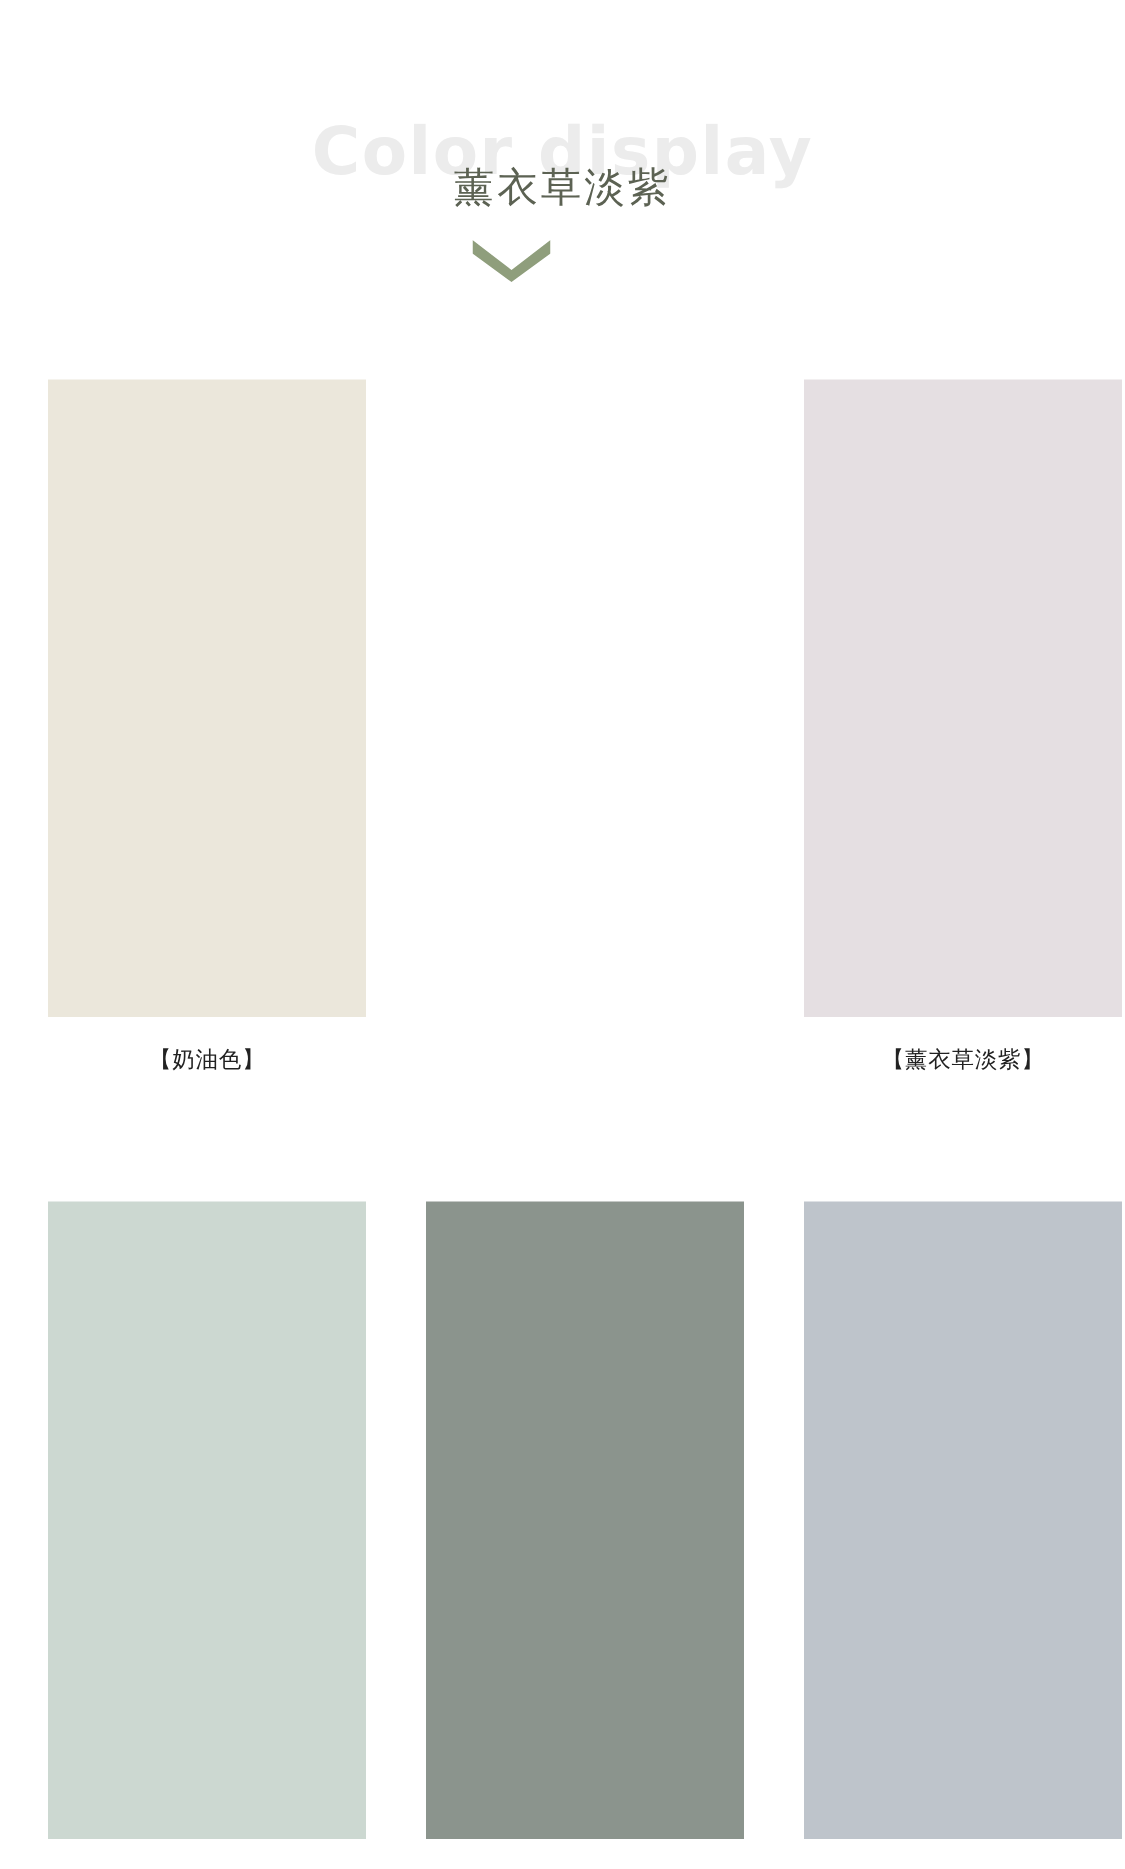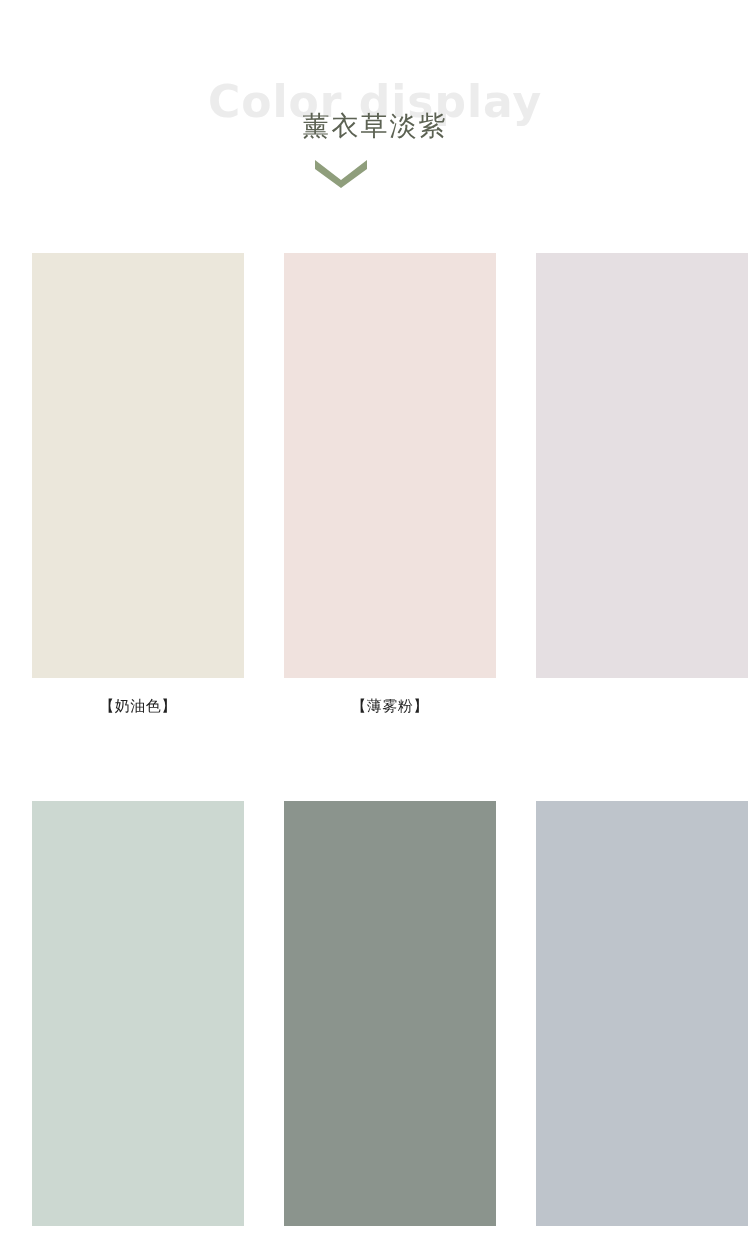--- a/index.html
+++ b/index.html
@@ -107,25 +107,22 @@
 </div>
 
 <div class="swatch-grid">
 
   <div class="swatch-row">
     <div class="swatch-cell">
       <div class="swatch-color" style="background-color: rgb(235, 231, 219);"></div>
       <div class="swatch-label">【奶油色】</div>
     </div>
     <div class="swatch-cell">
-      <div class="swatch-color" style="background-color: rgb(240, 226, 222);"></div>
-      <div class="swatch-label">【薄雾粉】</div>
-    </div>
-    <div class="swatch-cell">
       <div class="swatch-color" style="background-color: rgb(229, 223, 226);"></div>
+      <div class="swatch-label">【薰衣草淡紫】</div>
     </div>
   </div>
 
   <div class="swatch-row">
     <div class="swatch-cell">
       <div class="swatch-color" style="background-color: rgb(204, 216, 209);"></div>
       <div class="swatch-label">【浅豆绿】</div>
     </div>
     <div class="swatch-cell">
       <div class="swatch-color" style="background-color: rgb(139, 148, 141);"></div>

